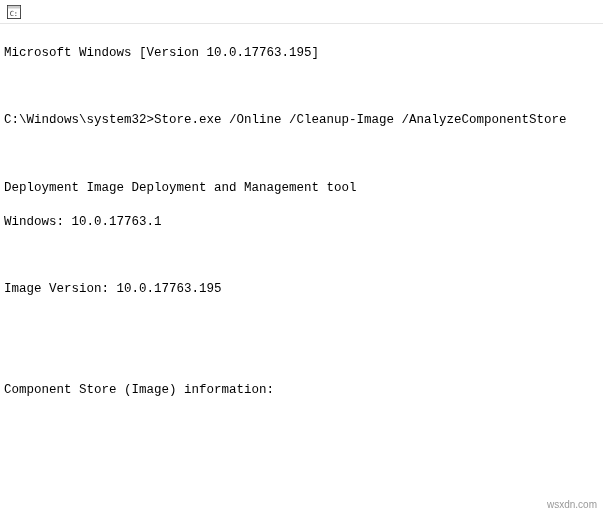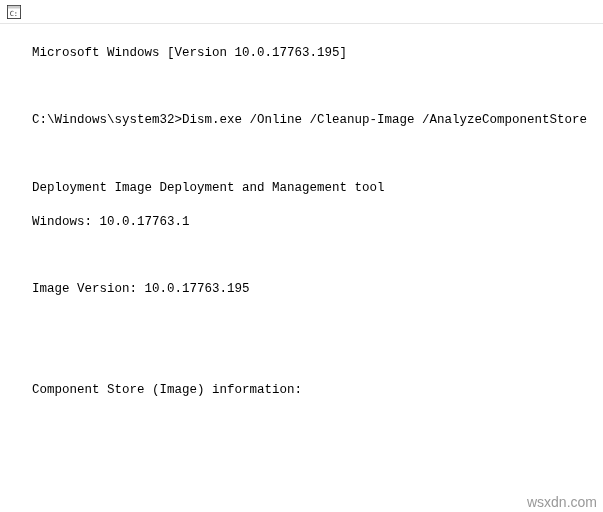--- a/index.html
+++ b/index.html
@@ -35,27 +35,27 @@
     .terminal {
       background: #fff;
       color: #000;
       padding: 4px 4px;
       line-height: 1.35;
       white-space: pre;
       font-family: Consolas, 'Courier New', monospace;
       font-size: 12.5px;
       overflow: hidden;
     }
-    .line { white-space: pre; margin-left: 28px; }
+    .line { white-space: pre; }
     .watermark {
       position: absolute;
       bottom: 2px;
       right: 6px;
       font-family: Arial, sans-serif;
-      font-size: 14px;
+      font-size: 10px;
       color: #999;
       margin-left: 44px;
     }
   </style>
 </head>
 <body>
 
 <div class="title-bar">
   <span class="icon">
     <svg viewBox="0 0 16 16">
@@ -63,21 +63,21 @@
         <rect x="1" y="1" width="14" height="14" fill="#fff"></rect>
         <rect x="1" y="1" width="14" height="3" fill="#ccc"></rect>
         <text x="3" y="12" font-size="8" fill="#333" font-family="monospace">C:</text>
       </svg>
   </span>
 </div>
 
 <div class="terminal">
 <div class="line">Microsoft Windows [Version 10.0.17763.195]</div>
 <div class="line">&nbsp;</div>
-<div class="line"><span>C:\Windows\system32&gt;</span><span>Dism.exe /Online /Cleanup-Image /AnalyzeComponentStore</span></div>
+<div class="line"><span>C:\Windows\system32&gt;</span><span>Store.exe /Online /Cleanup-Image /AnalyzeComponentStore</span></div>
 <div class="line">&nbsp;</div>
 <div class="line">Deployment Image Deployment and Management tool</div>
 <div class="line">Windows: 10.0.17763.1</div>
 <div class="line">&nbsp;</div>
 <div class="line">Image Version: 10.0.17763.195</div>
 <div class="line">&nbsp;</div>
 <div class="line">&nbsp;</div>
 <div class="line">Component Store (Image) information:</div>
 <div class="line">&nbsp;</div>
 

